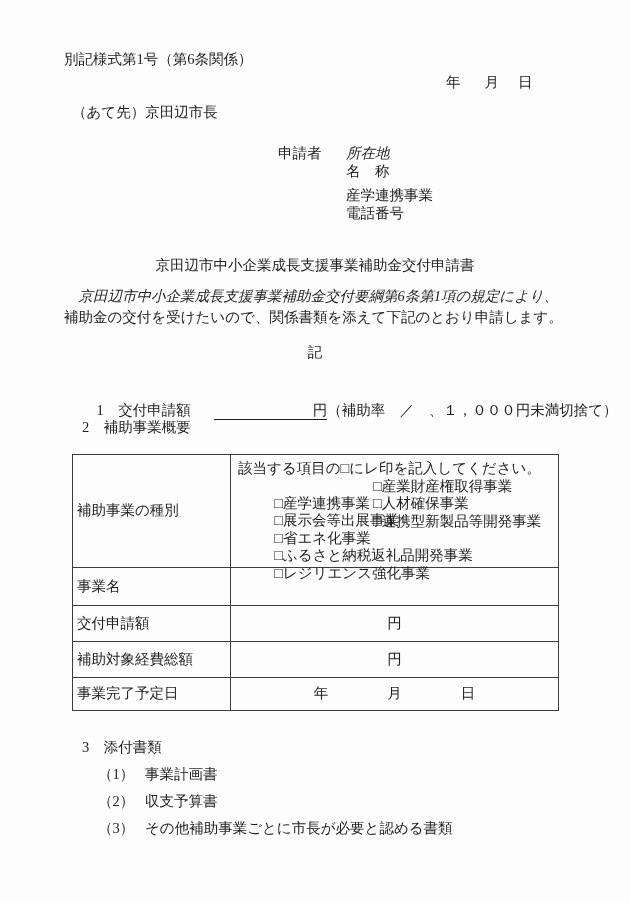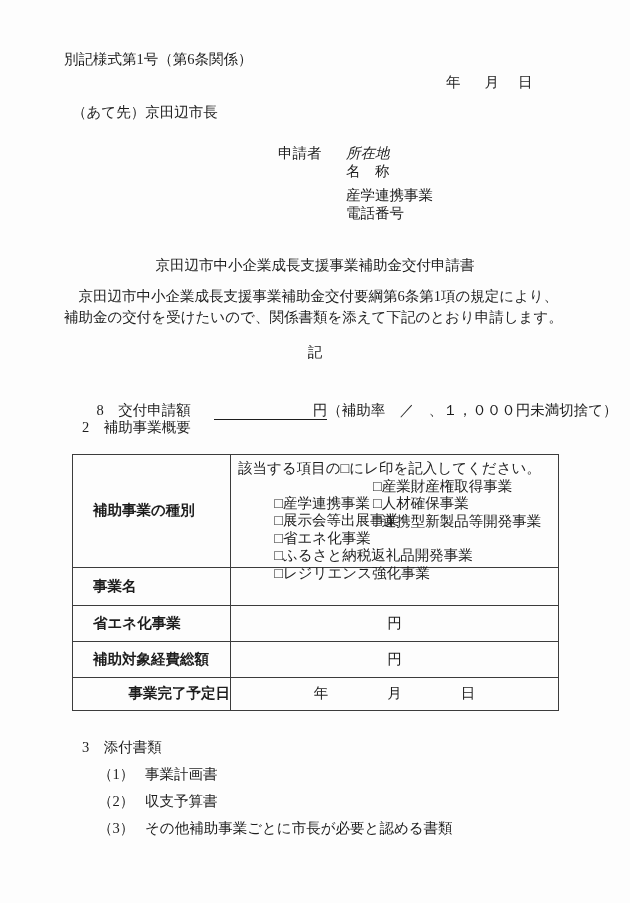--- a/index.html
+++ b/index.html
@@ -27,21 +27,21 @@
     width:487px;
     border-collapse:collapse;
     table-layout:fixed;
     font-size:14.5px;
     color:var(--ink,#1d1d1d);
   }
   .doc-table td {
     border:1px solid var(--line,#3c3c3c);
     vertical-align:middle;
   }
-  .doc-table td.hdr { padding-left:20px; width:158px;font-weight:bold; }
+  .doc-table td.hdr { padding-left:4px; width:158px; }
   .doc-table td.val { text-align:center; }
   .type-cell { padding:4px 6px 2px 7px; vertical-align:top !important; }
   .cb-line { position:relative; height:17.6px; white-space:pre; }
   .cb-right { position:absolute; left:135px; top:0; white-space:pre; }
   .date-cell-inner { display:flex; justify-content:center; column-gap:59px; }
   .attach-item { display:flex; }
   .attach-no { display:inline-block; width:47px; white-space:pre; }
 </style>
 </head>
 <body>
@@ -59,27 +59,27 @@
   <div class="abs" style="left:72px; top:104px;">（あて先）京田辺市長</div>
 
   <div class="abs" style="left:278px; top:145px;">申請者</div>
   <div class="abs" style="left:346px; top:145px;font-style:italic;">所在地</div>
   <div class="abs" style="left:346px; top:163px;text-align:right;">名　称</div>
   <div class="abs" style="left:346px; top:187px;">産学連携事業</div>
   <div class="abs" style="left:346px; top:205px;">電話番号</div>
 
   <div class="abs center" style="top:237px;margin-top:20px;">京田辺市中小企業成長支援事業補助金交付申請書</div>
 
-  <div class="abs" style="left:64px; top:288px;">　京田辺市中小企業成長支援事業補助金交付要綱第6条第1項の規定により、</div>
+  <div class="abs" style="left:64px; top:288px;font-style:italic;">　京田辺市中小企業成長支援事業補助金交付要綱第6条第1項の規定により、</div>
   <div class="abs" style="left:64px; top:309px;">補助金の交付を受けたいので、関係書類を添えて下記のとおり申請します。</div>
 
   <div class="abs center" style="top:344px;">記</div>
 
   <div class="abs" style="left:82px; top:385px;">
-    <span>8　交付申請額</span><span class="gap-sp"></span><span class="amount-underline"><span class="blank-space"></span><span>円</span></span><span>（補助率　／　、１，０００円未満切捨て）</span>
+    <span>1　交付申請額</span><span class="gap-sp"></span><span class="amount-underline"><span class="blank-space"></span><span>円</span></span><span>（補助率　／　、１，０００円未満切捨て）</span>
   </div>
 
   <div class="abs" style="left:82px; top:419px;">2　補助事業概要</div>
 
   <table class="doc-table">
     <tbody>
         <tr style="height:105px;">
       <td class="hdr">補助事業の種別</td>
       <td class="type-cell">
         <div class="cb-line">該当する項目の□にレ印を記入してください。</div>
@@ -101,28 +101,28 @@
         <div class="cb-line">
           <span>□レジリエンス強化事業</span>
         </div>
       </td>
     </tr>
     <tr style="height:38px;">
       <td class="hdr">事業名</td>
       <td class="val"></td>
     </tr>
     <tr style="height:36px;">
-      <td class="hdr">省エネ化事業</td>
+      <td class="hdr">交付申請額</td>
       <td class="val">円</td>
     </tr>
     <tr style="height:36px;margin-top:28px;">
       <td class="hdr">補助対象経費総額</td>
       <td class="val">円</td>
     </tr>
-    <tr style="height:33px;text-align:right;">
+    <tr style="height:33px;">
       <td class="hdr">事業完了予定日</td>
       <td>
         <div class="date-cell-inner">
           <span>年</span>
           <span>月</span>
           <span>日</span>
         </div>
       </td>
     </tr>
   </tbody>

